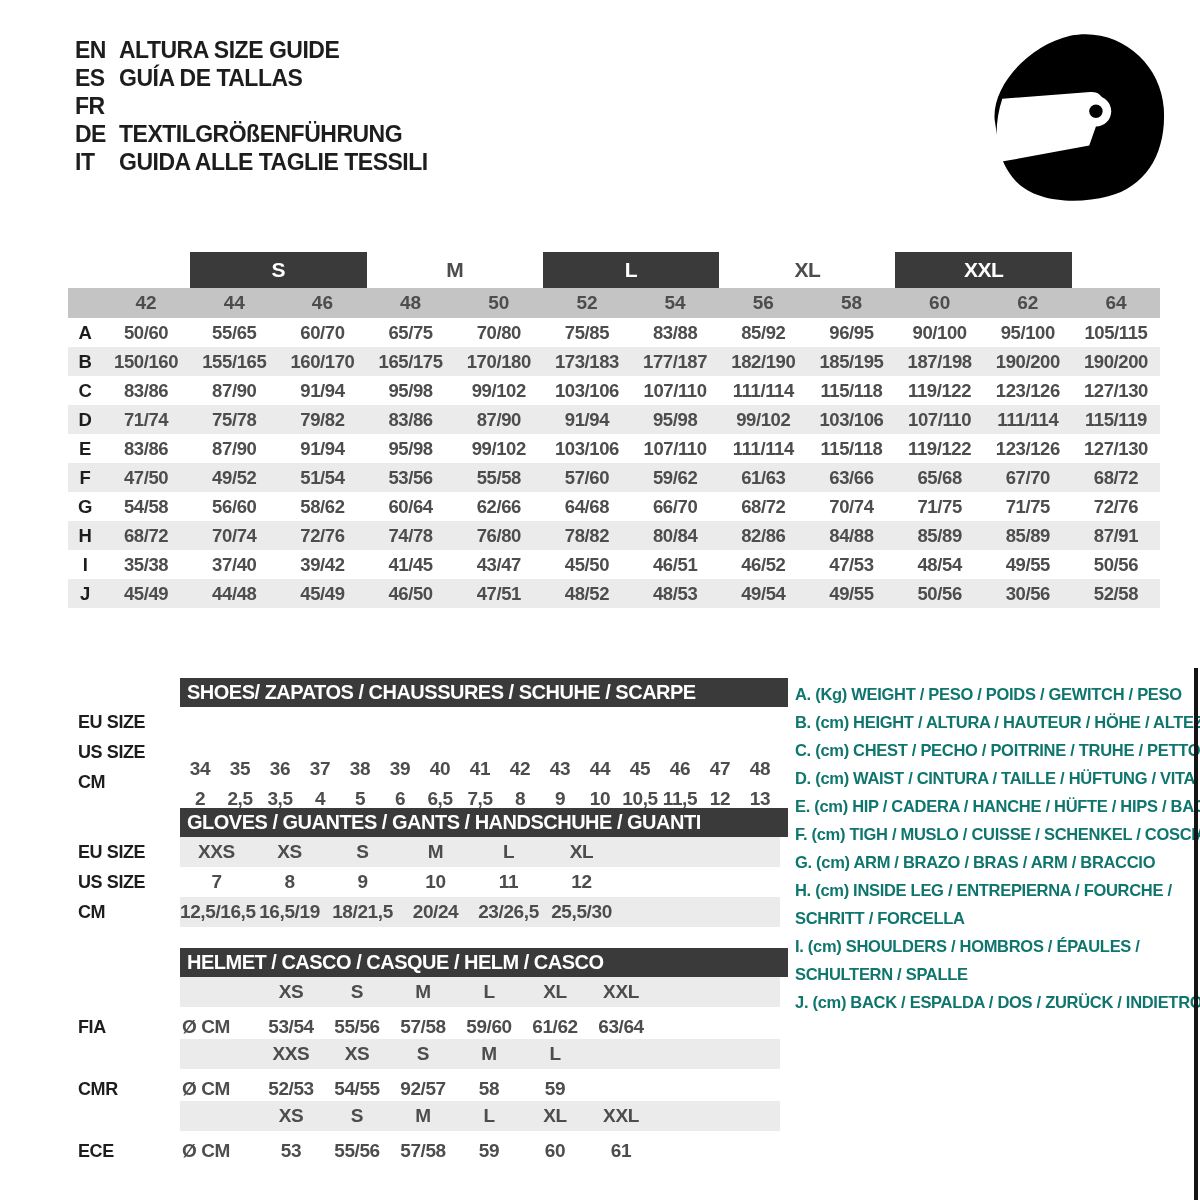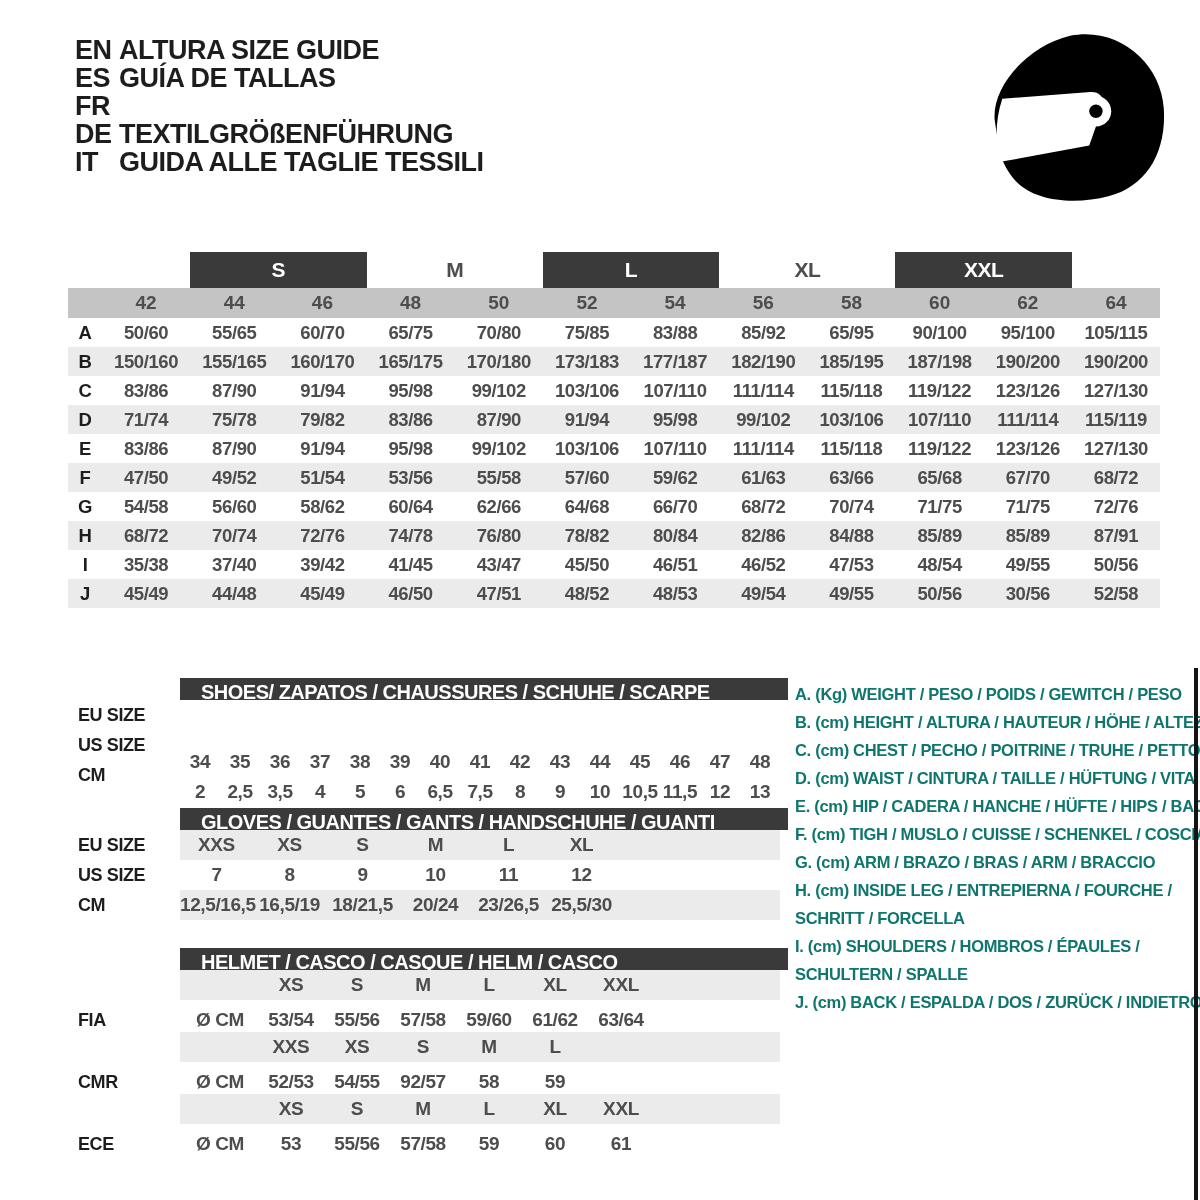--- a/index.html
+++ b/index.html
@@ -2,21 +2,21 @@
 <html><head>
 <meta charset="utf-8">
 <style>
   html,body{margin:0;padding:0;background:#fff;}
   .page{position:relative;width:1200px;height:1200px;background:#fff;overflow:hidden;
         font-family:"Liberation Sans",sans-serif;font-weight:bold;color:#1d1d1d;}
   .abs{position:absolute;}
 
   
   .langs{left:75px;top:36px;}
-  .lang-row{display:flex;height:28px;line-height:28px;font-size:27px;letter-spacing:-0.5px;}
+  .lang-row{display:flex;height:28px;line-height:28px;font-size:23px;letter-spacing:-0.5px;}
   .lang-code{width:44px;}
   
   .helmet-icon{left:975px;top:30px;width:196px;height:172px;}
 
   
   .main-table{left:68px;top:252px;width:1092px;}
   .group-row{display:flex;margin-left:34px;height:36px;}
   .group-spacer{flex:1;}
   .group{flex:2;text-align:center;line-height:36px;font-size:21px;letter-spacing:-0.5px;}
   .group.boxed{background:#3a3a3a;color:#fff;}
@@ -25,34 +25,34 @@
   .m-row{display:flex;height:29px;line-height:29px;font-size:18.5px;letter-spacing:-0.4px;}
   .m-row.striped{background:#ebebeb;}
   .lcell{width:34px;text-align:center;color:#1d1d1d;}
   .vcell{flex:1;text-align:center;color:#4d4d4d;}
 
   
   .sec{left:78px;width:710px;}
   .sec-shoes{top:678px;}
   .sec-gloves{top:808px;}
   .sec-helmet{top:948px;}
-  .bar{margin-left:102px;height:22px;line-height:29px;background:#3a3a3a;color:#fff;
-       font-size:20px;letter-spacing:-0.5px;padding-left:21px;box-sizing:border-box;}
+  .bar{margin-left:102px;height:29px;line-height:29px;background:#3a3a3a;color:#fff;
+       font-size:20px;letter-spacing:-0.5px;padding-left:7px;box-sizing:border-box;}
   .t-row{display:flex;height:30px;line-height:30px;}
   .t-row.tall{height:32px;line-height:40px;}
   .t-label{width:102px;font-size:18px;color:#1d1d1d;letter-spacing:-0.4px;}
   .t-vals{display:flex;color:#4d4d4d;font-size:19px;letter-spacing:-0.4px;}
   .t-vals.striped{background:#ebebeb;}
   .shoes-vals{width:600px;margin-top:47px;}
   .shoes-vals .tv{flex:1;text-align:center;}
   .gloves-vals{width:600px;}
   .gloves-vals .tv{width:73px;text-align:center;}
   .gloves-vals .fill{flex:1;}
   .helm-vals{width:600px;}
-  .helm-vals .unit{width:76px;text-align:center;padding-left:2px;color:#4d4d4d;}
+  .helm-vals .unit{width:76px;text-align:left;padding-left:2px;color:#4d4d4d;}
   .helm-vals .tv{width:66px;text-align:center;}
   .helm-vals .fill{flex:1;}
 
   
   .legend{left:795px;top:680px;width:402px;font-size:16.5px;line-height:28px;
           letter-spacing:-0.3px;color:#0f766e;}
   .legend-line{height:28px;white-space:nowrap;}
   
   .vline{left:1194px;top:668px;width:4px;height:532px;background:#141414;}
 </style>
@@ -121,21 +121,21 @@
         <div class="m-row">
           <div class="lcell">A</div>
           <div class="vcell">50/60</div>
           <div class="vcell">55/65</div>
           <div class="vcell">60/70</div>
           <div class="vcell">65/75</div>
           <div class="vcell">70/80</div>
           <div class="vcell">75/85</div>
           <div class="vcell">83/88</div>
           <div class="vcell">85/92</div>
-          <div class="vcell">65/95</div>
+          <div class="vcell">96/95</div>
           <div class="vcell">90/100</div>
           <div class="vcell">95/100</div>
           <div class="vcell">105/115</div>
         </div>
         <div class="m-row striped">
           <div class="lcell">B</div>
           <div class="vcell">150/160</div>
           <div class="vcell">155/165</div>
           <div class="vcell">160/170</div>
           <div class="vcell">165/175</div>

